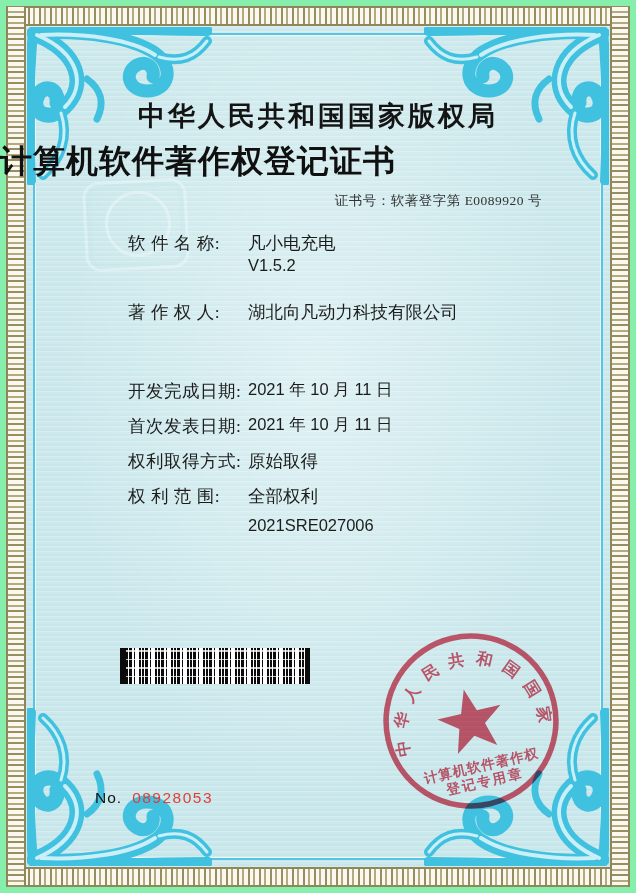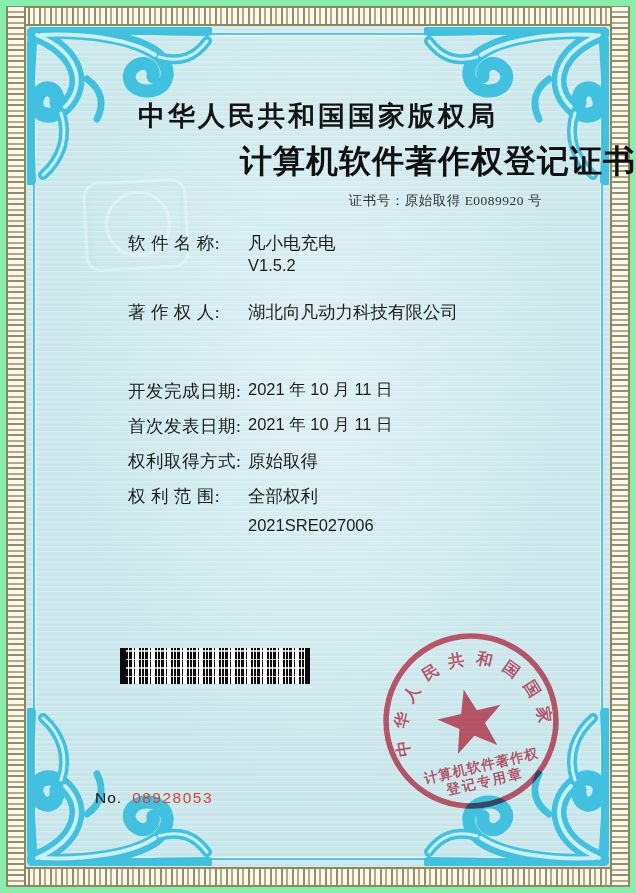--- a/index.html
+++ b/index.html
@@ -52,21 +52,21 @@
     box-shadow:inset 0 0 0 5px rgba(198,230,233,.55); opacity:.55; transform:rotate(-3deg);
   }
   .wm .wm-circle {
     position:absolute; left:18px; top:8px; width:66px; height:66px;
     border:3px solid rgba(255,255,255,.6); border-radius:50%;
   }
 
   
   .authority { position:absolute; top:98px; left:0; width:100%; text-align:center;
     font-size:27px; font-weight:bold; letter-spacing:3px; color:#141414; }
-  .cert-title { position:absolute; top:140px; left:0; width:100%; text-align:right;
+  .cert-title { position:absolute; top:140px; left:0; width:100%; text-align:left;
     font-size:32px; font-weight:bold; letter-spacing:1px; color:#101010; }
   .cert-no { position:absolute; top:192px; right:94px; font-size:13.5px; color:#333; letter-spacing:.5px; }
 
   
   .row { position:absolute; left:80px; right:50px; font-size:17.5px; color:#1c1c1c;margin-left:48px; }
   .row .lbl { display:inline-block; width:122px; white-space:pre; letter-spacing:.5px; }
   .row .val { position:absolute; left:120px; white-space:pre; }
   .val-num { font-family:"Liberation Sans", sans-serif; font-size:16.5px; }
   .val-cn  { font-family:"Liberation Serif", serif; }
 
@@ -176,21 +176,21 @@
       <path d="M34,86 C42,110 34,132 16,148" stroke-width="3"></path>
     </g>
   </svg>
 
   <div class="wm">
     <div class="wm-circle"></div>
   </div>
 
   <div class="authority">中华人民共和国国家版权局</div>
   <div class="cert-title">计算机软件著作权登记证书</div>
-  <div class="cert-no">证书号：原始取得 E0089920 号</div>
+  <div class="cert-no">证书号：软著登字第 E0089920 号</div>
 
   <div class="row" style="top:231px">
     <span class="lbl">软 件 名 称:</span>
     <span class="val val-cn">凡小电充电</span>
   </div>
   <div class="row" style="top:256px">
     <span class="val val-num">V1.5.2</span>
   </div>
   <div class="row" style="top:300px">
     <span class="lbl">著 作 权 人:</span>

